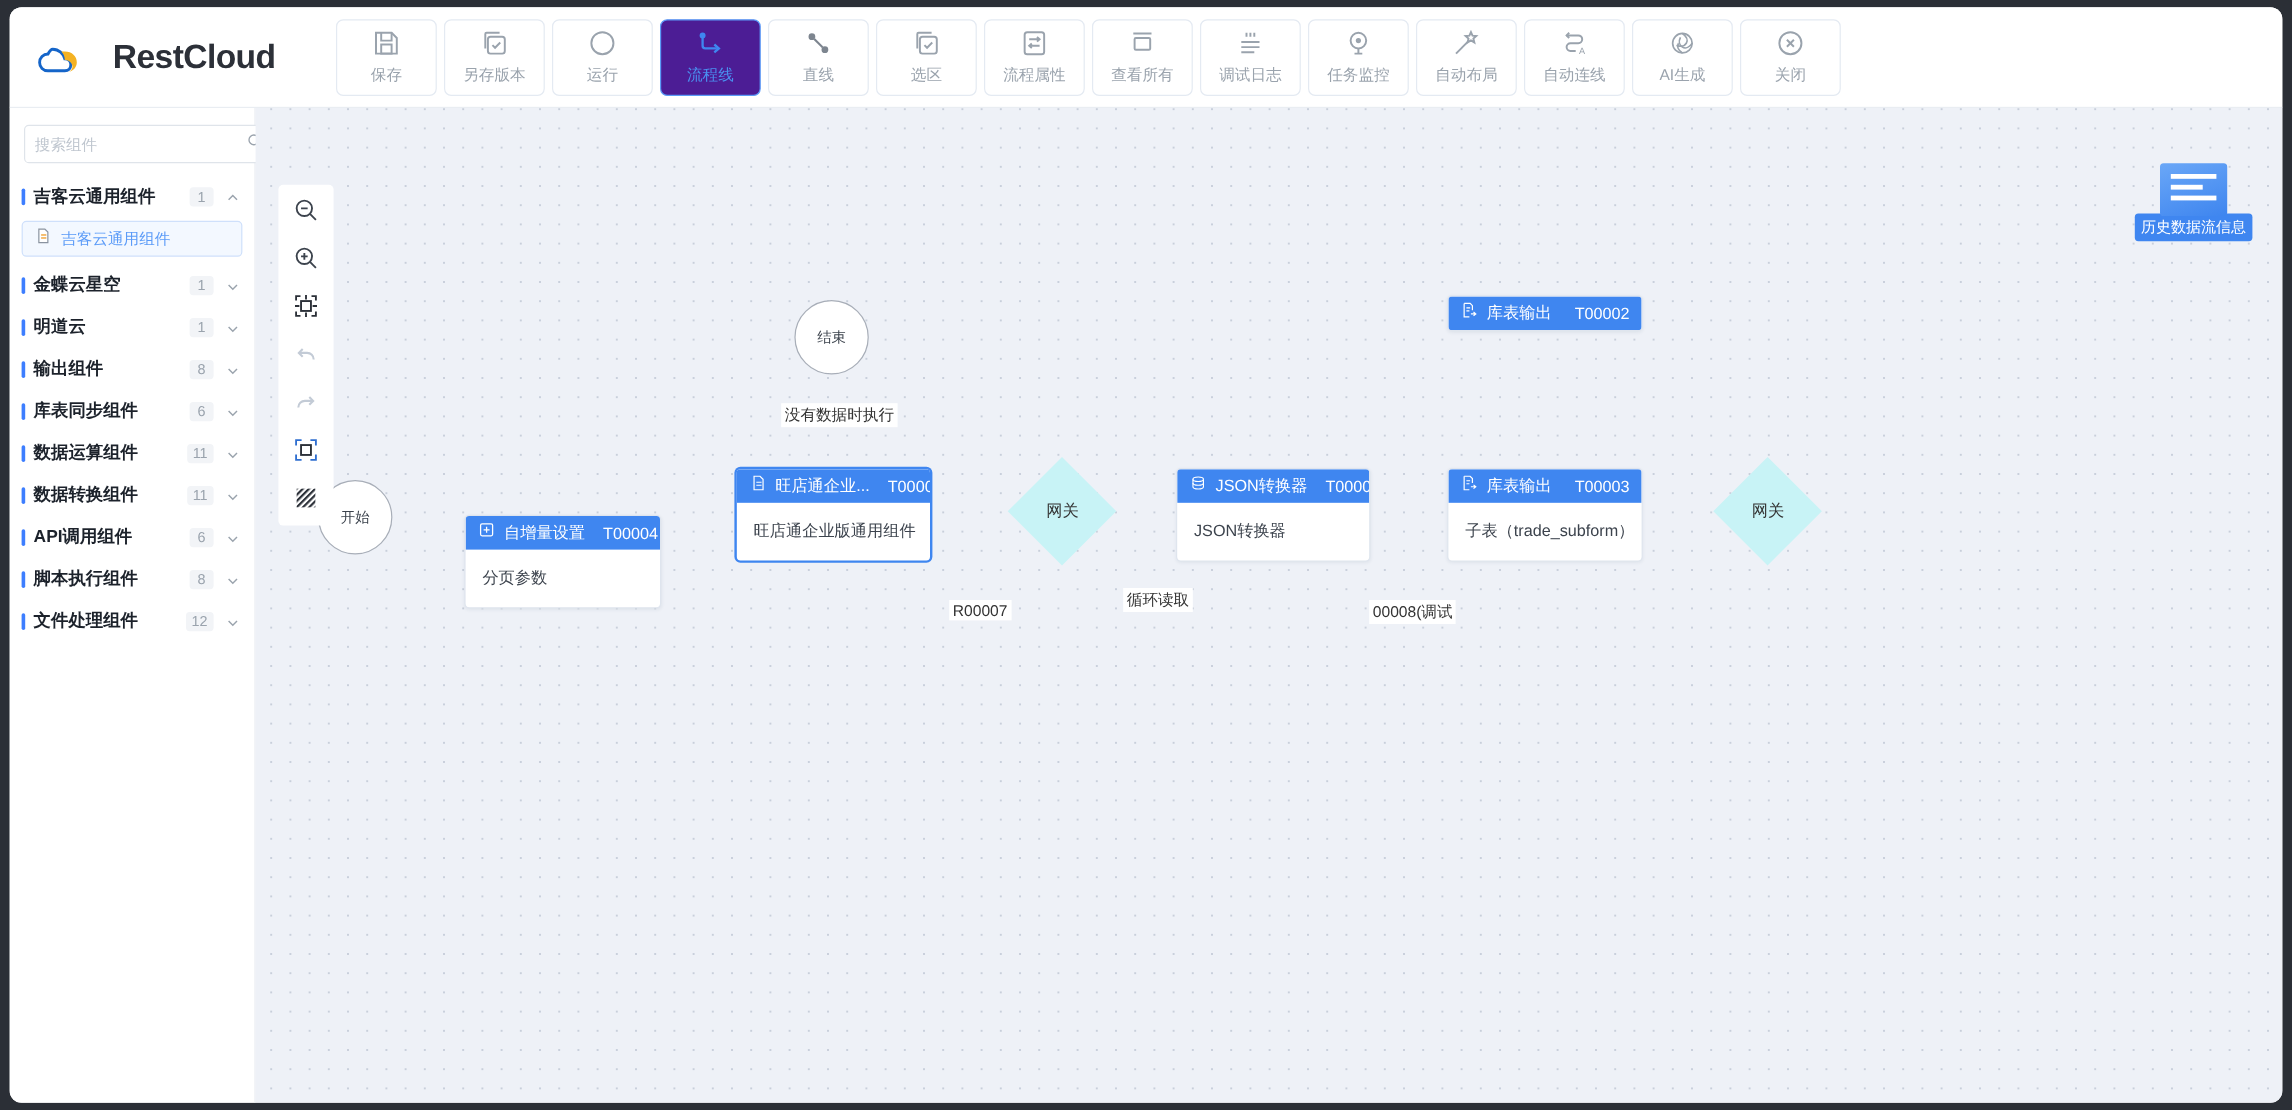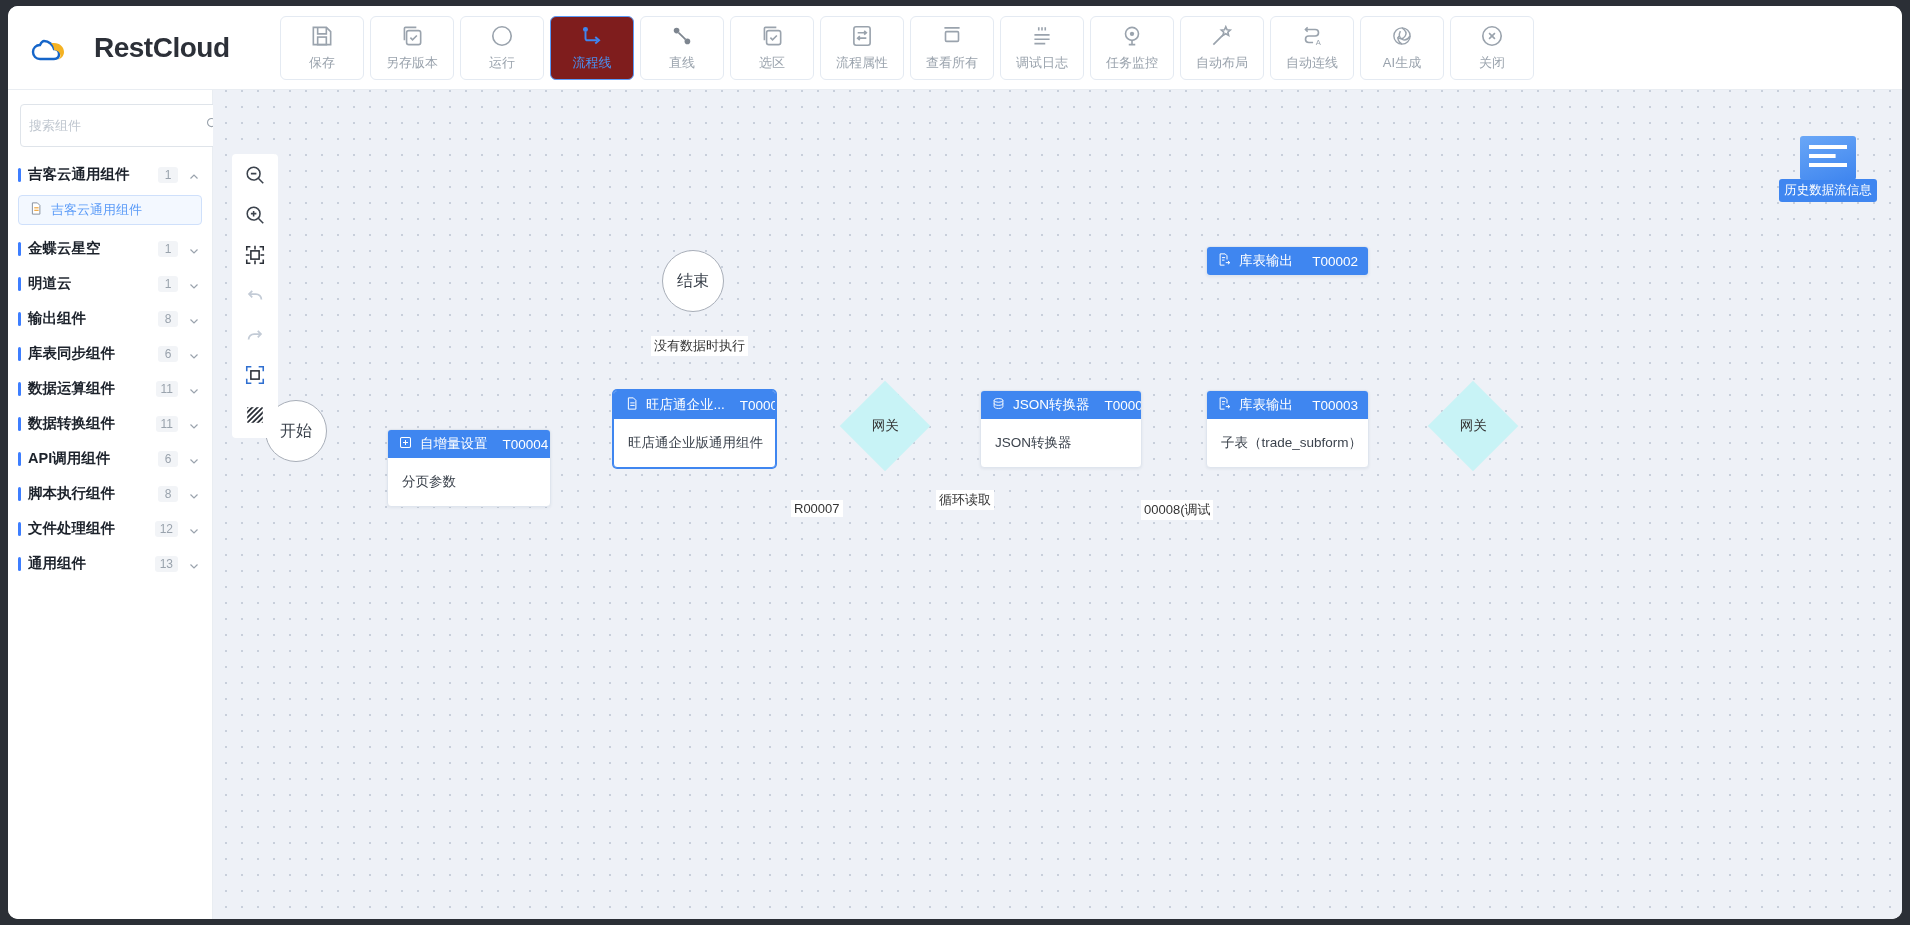--- a/index.html
+++ b/index.html
@@ -42,40 +42,40 @@
     border-radius: 6px;
     background: #fff;
     display: flex; flex-direction: column;
     align-items: center; justify-content: center;
     gap: 5px;
     cursor: pointer;
     user-select: none;
   }
   .tool .ticon { width: 26px; height: 26px; display:block; }
   .tool .tlabel { font-size: 13px; color: #9aa3ad; white-space: nowrap; }
-  .tool.active { border-color: #5b9bf8; background: #7f1d1d; }
+  .tool.active { border-color: #5b9bf8; background: #4c1d95; }
   .tool.active .tlabel { color: #4a90f0; }
 
   
   .body { flex: 1; display: flex; min-height: 0; }
 
   
   .sidebar {
     width: 205px; flex: 0 0 205px;
     background: #fff;
     border-right: 1px solid #e9edf2;
     padding: 0 0 0 0;
     display: flex; flex-direction: column;
   }
   .search-row {
     display: flex; align-items: center; gap: 8px;
     padding: 14px 12px 10px 12px;
   }
   .search-box {
-    flex: 1; height: 43px;
+    flex: 1; height: 32px;
     border: 1px solid #dfe4ea; border-radius: 4px;
     display: flex; align-items: center; padding: 0 8px;
     background: #fff;
   }
   .search-box input {
     flex: 1; border: none; outline: none; font-size: 13px;
     color: #333; background: transparent;
     font-family: "Liberation Sans", sans-serif;
   }
   .search-box input::placeholder { color: #bfc6cf; }
@@ -169,21 +169,21 @@
     height: 48px; display: flex; align-items: center;
     padding: 0 14px; font-size: 13.5px; color: #3c434d;
     white-space: nowrap;
   }
   .circ-node {
     position: absolute; z-index: 4;
     border: 1.4px solid #a8aeb8;
     background: #fff;
     border-radius: 50%;
     display: flex; align-items: center; justify-content: center;
-    font-size: 16px; color: #3c434d;
+    font-size: 12px; color: #3c434d;
   }
   .gw-node {
     position: absolute; z-index: 4;
     background: #c8f3f6;
     transform: rotate(45deg);
     display: flex; align-items: center; justify-content: center;
   }
   .gw-node span {
     transform: rotate(-45deg);
     font-size: 13.5px; color: #333;
@@ -472,28 +472,20 @@
             </svg></span>
       </div>
       <div class="cat">
         <span class="bar"></span>
         <span class="cname">文件处理组件</span>
         <span class="ccount">12</span>
         <span class="chev"><svg width="12" height="12" viewBox="0 0 24 24" fill="none" stroke="#9aa3ad" stroke-width="2.4">
               <path d="M5 9l7 7 7-7"></path>
             </svg></span>
       </div>
-      <div class="cat">
-        <span class="bar"></span>
-        <span class="cname">通用组件</span>
-        <span class="ccount">13</span>
-        <span class="chev"><svg width="12" height="12" viewBox="0 0 24 24" fill="none" stroke="#9aa3ad" stroke-width="2.4">
-              <path d="M5 9l7 7 7-7"></path>
-            </svg></span>
-      </div>
     </div>
 
     <div class="canvas-wrap">
       <div class="canvas-dots"></div>
 
       <svg class="edges">
         <defs>
           <marker id="ah" markerWidth="9" markerHeight="9" refX="8" refY="4.5" orient="auto">
             <path d="M0,0.6 L8.5,4.5 L0,8.4 z" fill="#8e959f"></path>
           </marker>

